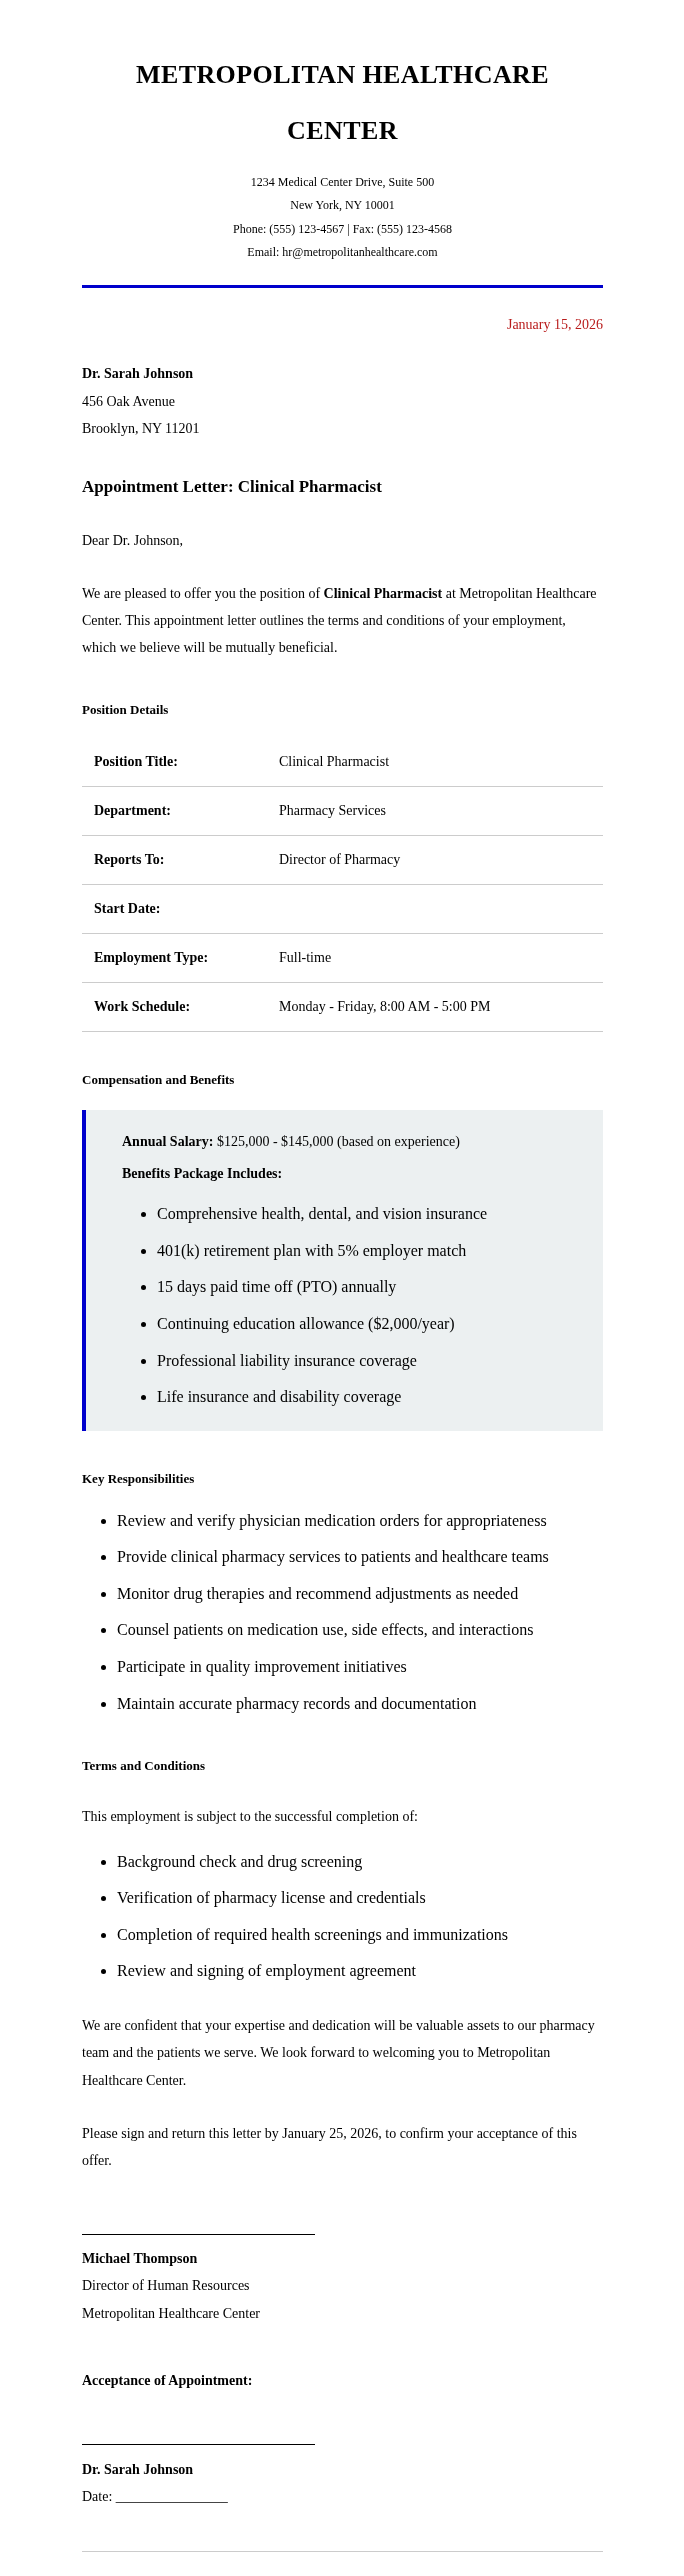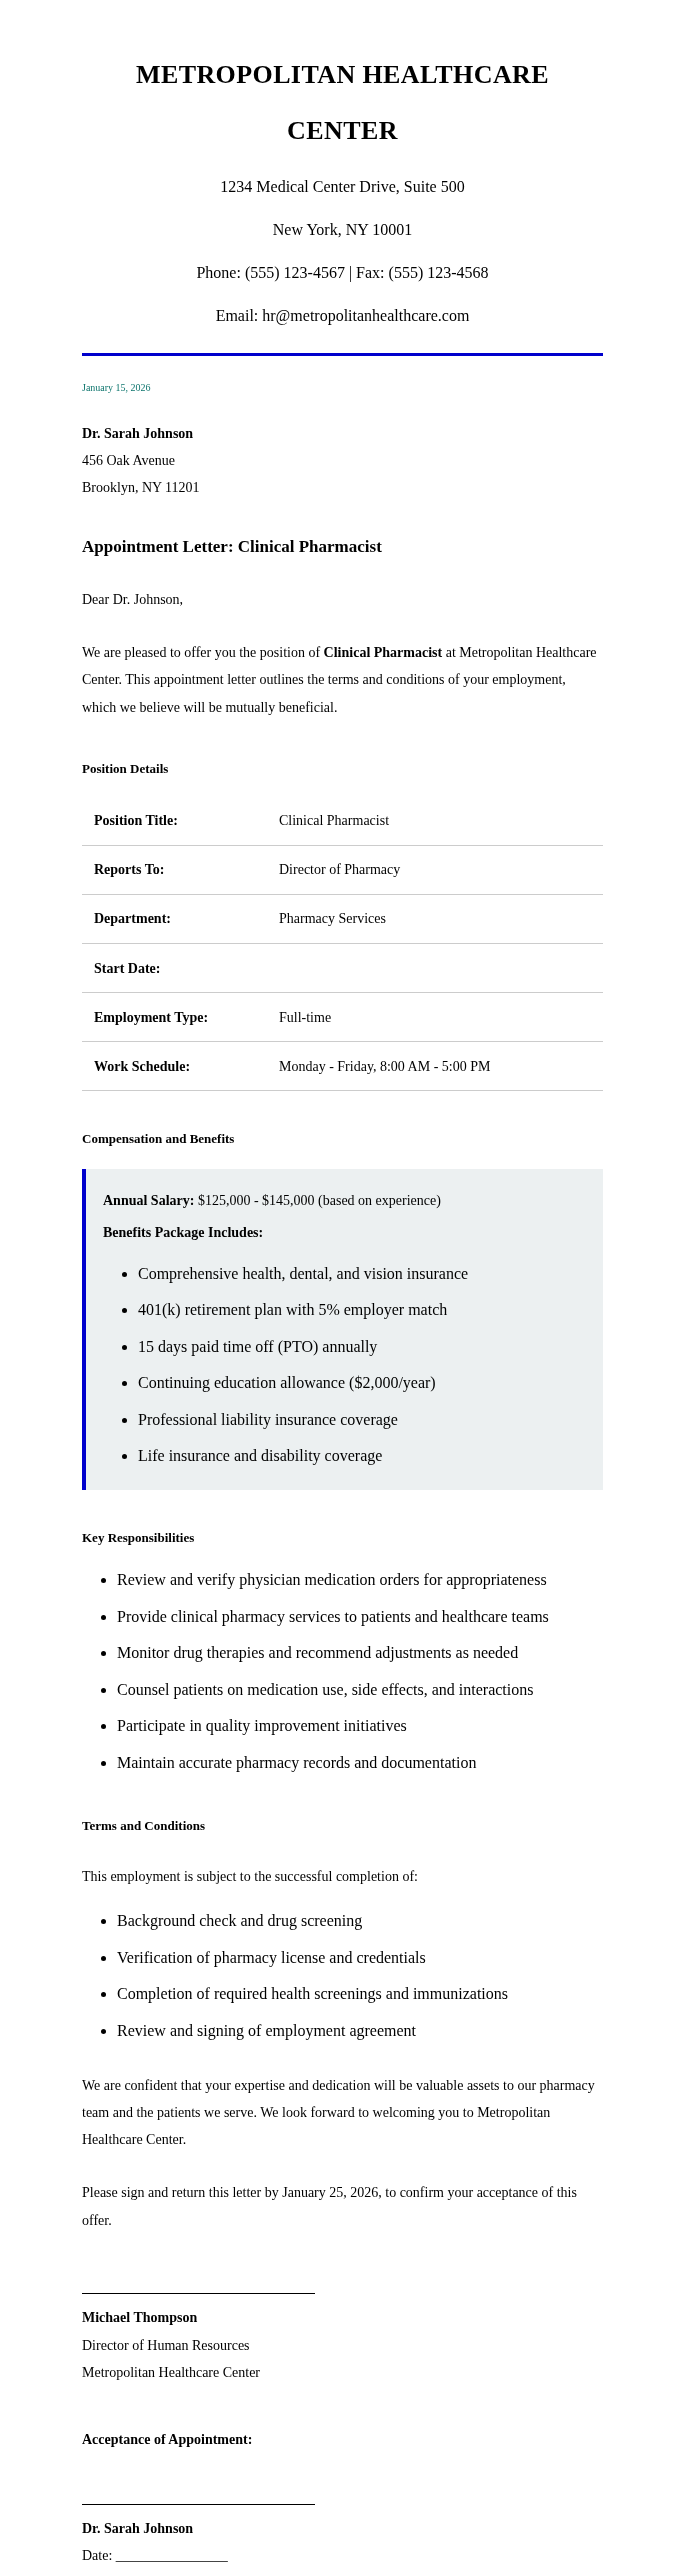--- a/index.html
+++ b/index.html
@@ -25,34 +25,35 @@
   
   .letterhead { text-align: center; }
   .org-name {
     font-size: 26px;
     font-weight: bold;
     line-height: 2.15;
     margin: 0 0 12px 0;
     letter-spacing: 0.4px;
   }
   .address p {
-    margin: 12px;
-    font-size: 16px;
+    margin: 0;
+    font-size: 12px;
     line-height: 1.95;
   }
   .letterhead-rule {
     border: none;
     border-top: 3.5px solid #0000cc;
     margin: 21px 0 0 0;
   }
 
   
   .letter-date {
-    color: #0f766e;
-    font-size: 10px;
+    text-align: right;
+    color: #b91c1c;
+    font-size: 14px;
     line-height: 1.95;
     margin: 22.4px 0 0 0;
   }
   .recipient { margin-top: 22.4px; }
   .recipient p { margin: 0; font-size: 14px; line-height: 1.95; }
   .bold { font-weight: bold; }
 
   .subject {
     font-size: 17px;
     font-weight: bold;
@@ -83,21 +84,21 @@
     line-height: 1.95;
   }
   .details-row .row-label { flex: 0 0 185px; font-weight: bold; }
   .details-row .row-value { flex: 1; }
 
   
   .benefits-box {
     margin-top: 19px;
     background: #ecf0f1;
     border-left: 4.3px solid #0000cc;
-    padding: 19px 17px;
+    padding: 19px 36px;
   }
   .benefits-box p {
     margin: 0 0 7px 0;
     font-size: 14px;
     line-height: 1.8;
   }
   ul.doc-list {
     margin: 12px 0 0 0;
     padding-left: 35px;
     font-size: 16px;
@@ -167,26 +168,26 @@
 
   <p class="body-text"><span>We are pleased to offer you the position of </span><span class="bold">Clinical Pharmacist</span><span> at Metropolitan Healthcare Center. This appointment letter outlines the terms and conditions of your employment, which we believe will be mutually beneficial.</span></p>
 
   <h2 class="section-heading">Position Details</h2>
   <div class="details-table">
     <div class="details-row">
       <div class="row-label">Position Title:</div>
       <div class="row-value">Clinical Pharmacist</div>
     </div>
     <div class="details-row">
+      <div class="row-label">Department:</div>
+      <div class="row-value">Pharmacy Services</div>
+    </div>
+    <div class="details-row">
       <div class="row-label">Reports To:</div>
       <div class="row-value">Director of Pharmacy</div>
-    </div>
-    <div class="details-row">
-      <div class="row-label">Department:</div>
-      <div class="row-value">Pharmacy Services</div>
     </div>
     <div class="details-row">
       <div class="row-label">Start Date:</div>
     </div>
     <div class="details-row">
       <div class="row-label">Employment Type:</div>
       <div class="row-value">Full-time</div>
     </div>
     <div class="details-row">
       <div class="row-label">Work Schedule:</div>

